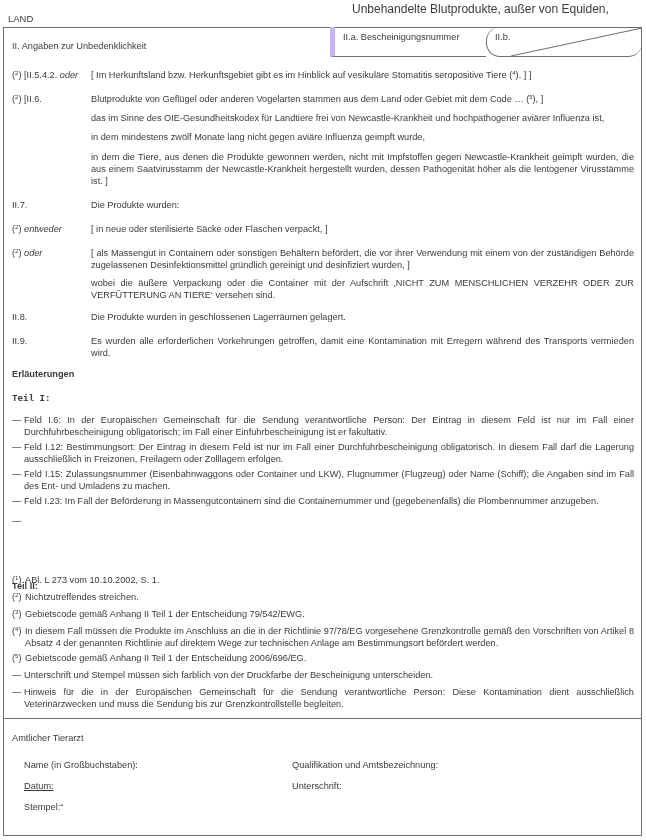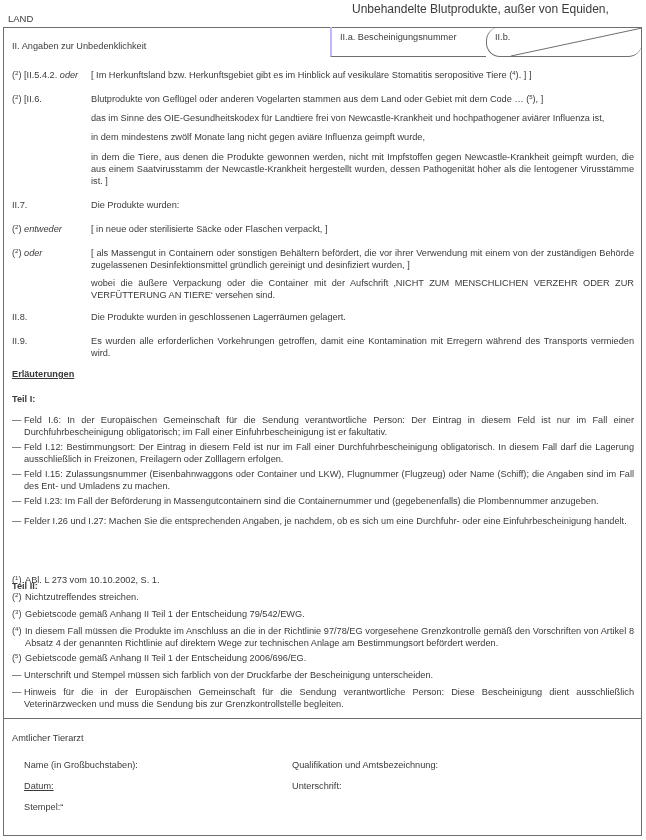--- a/index.html
+++ b/index.html
@@ -10,21 +10,21 @@
   }
   .abs { position: absolute; }
   .header-left { left: 8px; top: 4px; font-size: 9.5px; margin-top: 9px; }
   .header-right { left: 352px; top: 4px; font-size: 12px; line-height: 11px; }
   .frame {
     position: absolute; left: 3px; top: 27px; width: 639px; height: 809px;
     border: 1px solid #6e6e6e; box-sizing: border-box;
   }
   .hdr-box-a {
     position: absolute; left: 330px; top: 27px; width: 156px; height: 30px;
-    border-left: 2px solid #c4b5fd; border-bottom: 1px solid #6e6e6e; box-sizing: border-box;
+    border-left: 5px solid #c4b5fd; border-bottom: 1px solid #6e6e6e; box-sizing: border-box;
   }
   .hdr-box-b {
     position: absolute; left: 486px; top: 27px; width: 156px; height: 30px;
     border-left: 1px solid #6e6e6e; border-bottom: 1px solid #6e6e6e; box-sizing: border-box; border-radius: 14px;
   }
   .hdr-box-a span, .hdr-box-b span { position: absolute; left: 8px; top: 4px; }
   .diag { position: absolute; left: 0; top: 0; }
   .section-title { left: 12px; top: 40px; }
   .row { position: absolute; left: 12px; right: 12px; }
   .lbl { position: absolute; left: 0; width: 80px; }
@@ -97,39 +97,39 @@
 
 <div class="row" style="top:311px;">
   <div class="lbl">II.8.</div>
   <div class="txt">Die Produkte wurden in geschlossenen Lagerräumen gelagert.</div>
 </div>
 <div class="row" style="top:335px;">
   <div class="lbl">II.9.</div>
   <div class="txt">Es wurden alle erforderlichen Vorkehrungen getroffen, damit eine Kontamination mit Erregern während des Transports vermieden wird.</div>
 </div>
 
-<div class="abs bold" style="left:12px; top:368px;text-decoration:underline;">Erläuterungen</div>
-<div class="abs bold" style="left:12px; top:393px;">Teil I:</div>
+<div class="abs bold" style="left:12px; top:368px;">Erläuterungen</div>
+<div class="abs bold" style="left:12px; top:393px;font-family:Liberation Mono, monospace;">Teil I:</div>
 
 <div class="bullet" style="top:414px;"><span class="dash">—</span><span>Feld I.6: In der Europäischen Gemeinschaft für die Sendung verantwortliche Person: Der Eintrag in diesem Feld ist nur im Fall einer Durchfuhrbescheinigung obligatorisch; im Fall einer Einfuhrbescheinigung ist er fakultativ.</span></div>
 <div class="bullet" style="top:441px;"><span class="dash">—</span><span>Feld I.12: Bestimmungsort: Der Eintrag in diesem Feld ist nur im Fall einer Durchfuhrbescheinigung obligatorisch. In diesem Fall darf die Lagerung ausschließlich in Freizonen, Freilagern oder Zolllagern erfolgen.</span></div>
 <div class="bullet" style="top:468px;"><span class="dash">—</span><span>Feld I.15: Zulassungsnummer (Eisenbahnwaggons oder Container und LKW), Flugnummer (Flugzeug) oder Name (Schiff); die Angaben sind im Fall des Ent- und Umladens zu machen.</span></div>
 <div class="bullet" style="top:495px;"><span class="dash">—</span><span>Feld I.23: Im Fall der Beförderung in Massengutcontainern sind die Containernummer und (gegebenenfalls) die Plombennummer anzugeben.</span></div>
-<div class="bullet" style="top:515px;"><span class="dash">—</span><span>Felder I.26 und I.27: Machen Sie die entsprechenden Angaben, je nachdem, ob es sich um eine Durchfuhr- oder eine Einfuhrbescheinigung handelt.</span></div>
+<div class="bullet" style="top:515px;"><span class="dash">—</span></div>
 
 <div class="abs bold" style="left:12px; top:556px;margin-top:24px;">Teil II:</div>
 
 <div class="fn" style="top:574px;"><span class="num"><span>(</span><sup>1</sup><span>)</span></span><span>ABl. L 273 vom 10.10.2002, S. 1.</span></div>
 <div class="fn" style="top:591px;"><span class="num"><span>(</span><sup>2</sup><span>)</span></span><span>Nichtzutreffendes streichen.</span></div>
 <div class="fn" style="top:608px;"><span class="num"><span>(</span><sup>3</sup><span>)</span></span><span>Gebietscode gemäß Anhang II Teil 1 der Entscheidung 79/542/EWG.</span></div>
 <div class="fn" style="top:625px;"><span class="num"><span>(</span><sup>4</sup><span>)</span></span><span>In diesem Fall müssen die Produkte im Anschluss an die in der Richtlinie 97/78/EG vorgesehene Grenzkontrolle gemäß den Vorschriften von Artikel 8 Absatz 4 der genannten Richtlinie auf direktem Wege zur technischen Anlage am Bestimmungsort befördert werden.</span></div>
 <div class="fn" style="top:652px;"><span class="num"><span>(</span><sup>5</sup><span>)</span></span><span>Gebietscode gemäß Anhang II Teil 1 der Entscheidung 2006/696/EG.</span></div>
 
 <div class="bullet" style="top:669px;"><span class="dash">—</span><span>Unterschrift und Stempel müssen sich farblich von der Druckfarbe der Bescheinigung unterscheiden.</span></div>
-<div class="bullet" style="top:686px;"><span class="dash">—</span><span>Hinweis für die in der Europäischen Gemeinschaft für die Sendung verantwortliche Person: Diese Bescheinigung dient ausschließlich Veterinärzwecken und muss die Sendung bis zur Grenzkontrollstelle begleiten.</span></div>
+<div class="bullet" style="top:686px;"><span class="dash">—</span><span>Hinweis für die in der Europäischen Gemeinschaft für die Sendung verantwortliche Person: Diese Kontamination dient ausschließlich Veterinärzwecken und muss die Sendung bis zur Grenzkontrollstelle begleiten.</span></div>
 
 <div class="sig-divider"></div>
 <div class="abs" style="left:12px; top:732px;">Amtlicher Tierarzt</div>
 <div class="abs" style="left:24px; top:759px;">Name (in Großbuchstaben):</div>
 <div class="abs" style="left:292px; top:759px;text-align:center;">Qualifikation und Amtsbezeichnung:</div>
 <div class="abs" style="left:24px; top:780px;text-decoration:underline;">Datum:</div>
 <div class="abs" style="left:292px; top:780px;">Unterschrift:</div>
 <div class="abs" style="left:24px; top:801px;">Stempel:“</div>
 
 </body></html>

